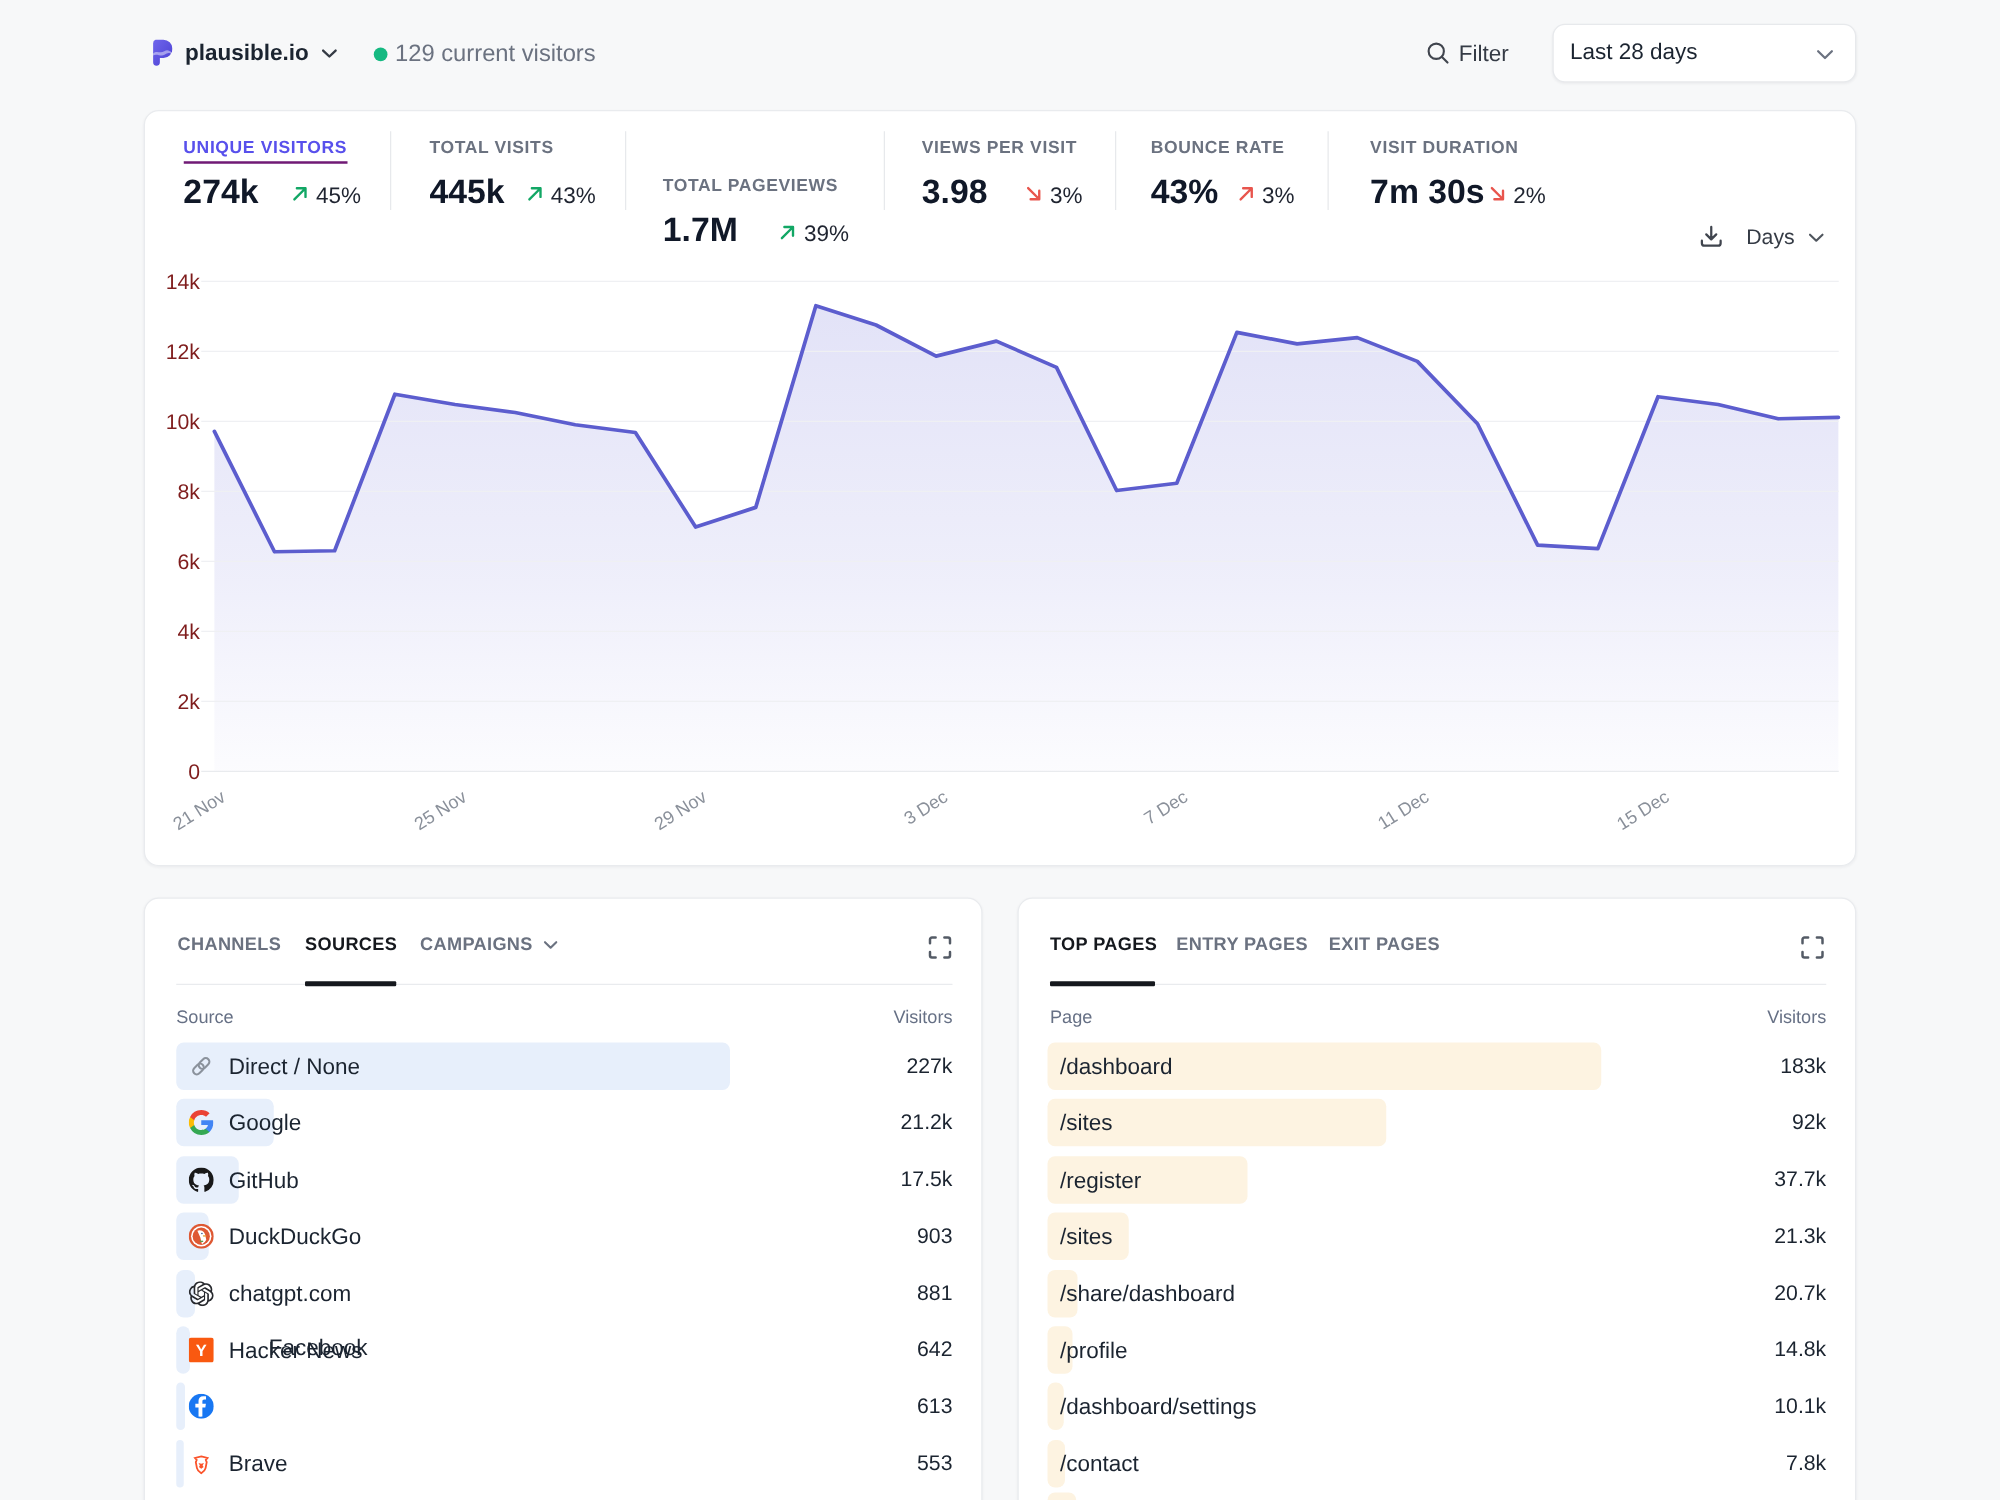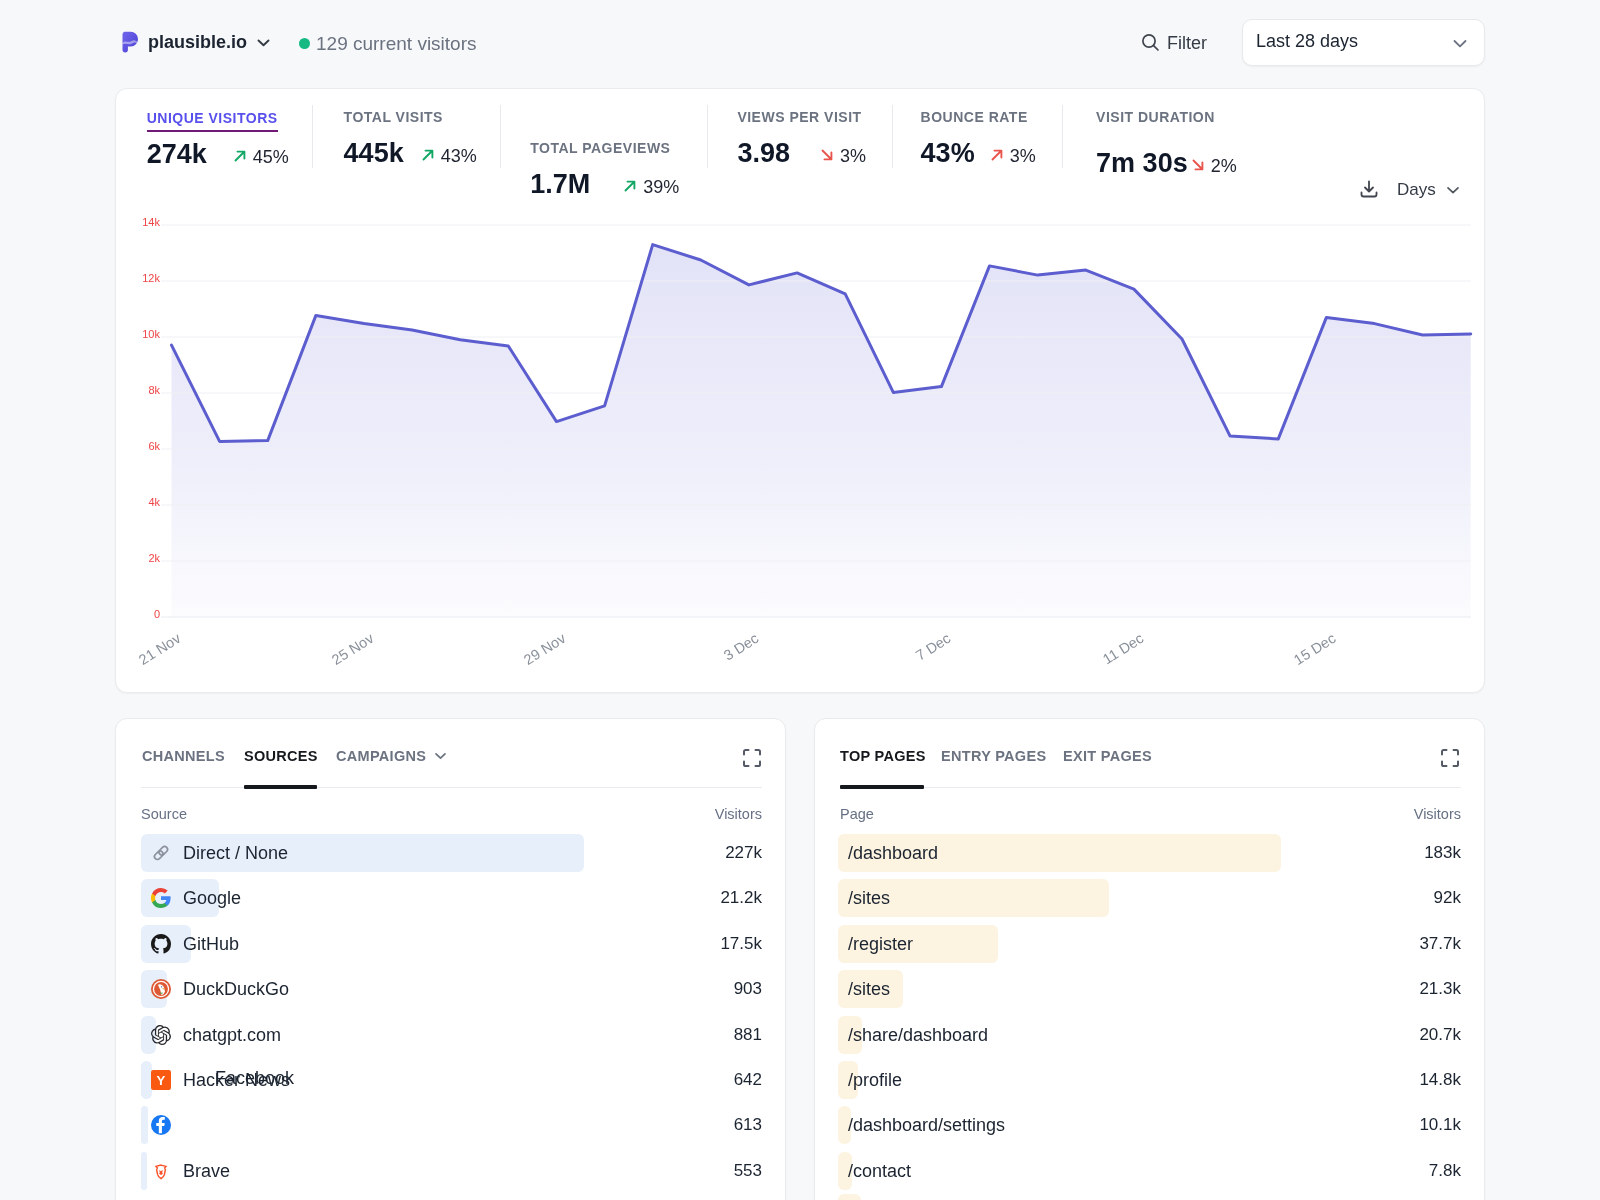--- a/index.html
+++ b/index.html
@@ -4,21 +4,21 @@
 <style>
   * { margin:0; padding:0; box-sizing:border-box; }
   html,body { width:1600px; height:1200px; }
   body { background:#f7f8f9; font-family:"Liberation Sans",sans-serif; position:relative; overflow:hidden; color:#1b2430; }
   .abs { position:absolute; }
   .card { position:absolute; background:#fff; border:1px solid #e9ebee; border-radius:12px; box-shadow:0 1px 2px rgba(16,24,40,.04); }
   .statlabel { font-size:14px; font-weight:bold; letter-spacing:.5px; color:#6b7280; white-space:nowrap; }
   .statval { font-size:27px; font-weight:bold; color:#101828; }
   .pct { font-size:18px; font-weight:500; color:#1f2430; }
   .vline { position:absolute; width:1px; background:#e7e9ec; }
-  .ylab { position:absolute; width:42px; text-align:right; font-size:11px; color:#ef4444; }
+  .ylab { position:absolute; width:42px; text-align:right; font-size:17px; color:#7f1d1d; }
   .xlab { position:absolute; font-size:14.5px; color:#8a909a; white-space:nowrap; transform:rotate(-32deg); transform-origin:100% 0; }
   .tab { position:absolute; font-size:14.5px; font-weight:bold; letter-spacing:.3px; color:#6b7280; white-space:nowrap; }
   .tab.active { color:#15181d; }
   .thead { position:absolute; font-size:14.5px; color:#667085; }
   .rowbar { position:absolute; height:38px; border-radius:6px; }
   .bluebar { background:#e7effb; }
   .creambar { background:#fdf3e1; }
   .rowlabel { position:absolute; font-size:18px; color:#1b2430; line-height:38px; white-space:nowrap; }
   .rowval { position:absolute; font-size:17px; font-weight:500; color:#1b2430; line-height:38px; text-align:right; }
   .icon { position:absolute; width:20px; height:20px; }
@@ -81,21 +81,21 @@
           </svg><span class="pct">3%</span></span></div>
   </div>
   <div class="abs" style="left:920.6px; top:109px;">
     <div class="statlabel" style="padding-bottom:4px;">BOUNCE RATE</div>
     <div style="margin-top:9px; white-space:nowrap;"><span class="statval">43%</span><span style="margin-left:15px;"><svg width="14" height="14" viewBox="0 0 14 14" style="margin-right:6px;">
             <path d="M2.5 11.5 L11 3 M4.5 2.6 H11.4 V9.5" fill="none" stroke="#e8554d" stroke-width="1.9" stroke-linecap="round" stroke-linejoin="round"></path>
           </svg><span class="pct">3%</span></span></div>
   </div>
   <div class="abs" style="left:1096.1px; top:109px;">
     <div class="statlabel" style="padding-bottom:4px;">VISIT DURATION</div>
-    <div style="margin-top:19px; white-space:nowrap;"><span class="statval">7m 30s</span><span style="margin-left:3px;"><svg width="14" height="14" viewBox="0 0 14 14" style="margin-right:6px;">
+    <div style="margin-top:9px; white-space:nowrap;"><span class="statval">7m 30s</span><span style="margin-left:3px;"><svg width="14" height="14" viewBox="0 0 14 14" style="margin-right:6px;">
             <path d="M2.5 2.5 L11 11 M4.5 11.4 H11.4 V4.5" fill="none" stroke="#e8554d" stroke-width="1.9" stroke-linecap="round" stroke-linejoin="round"></path>
           </svg><span class="pct">2%</span></span></div>
   </div>
   <div class="vline" style="left:311.5px; top:105px; height:63px;"></div>
   <div class="vline" style="left:499.5px; top:105px; height:63px;"></div>
   <div class="vline" style="left:707px;   top:105px; height:63px;"></div>
   <div class="vline" style="left:891.5px; top:105px; height:63px;"></div>
   <div class="vline" style="left:1062px;  top:105px; height:63px;"></div>
   <svg class="abs" style="left:1359px; top:179px;" width="20" height="20" viewBox="0 0 20 20">
       <path d="M10 2.5 V12 M6 8.5 L10 12.5 L14 8.5 M2.5 13.5 V15.5 A2 2 0 0 0 4.5 17.5 H15.5 A2 2 0 0 0 17.5 15.5 V13.5" fill="none" stroke="#40454e" stroke-width="1.8" stroke-linecap="round" stroke-linejoin="round"></path>

